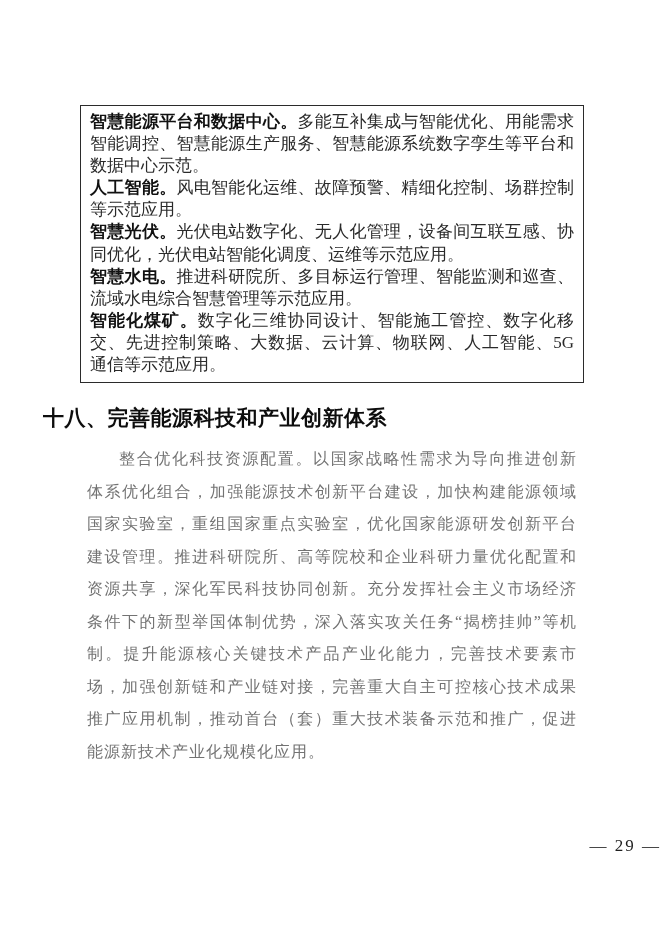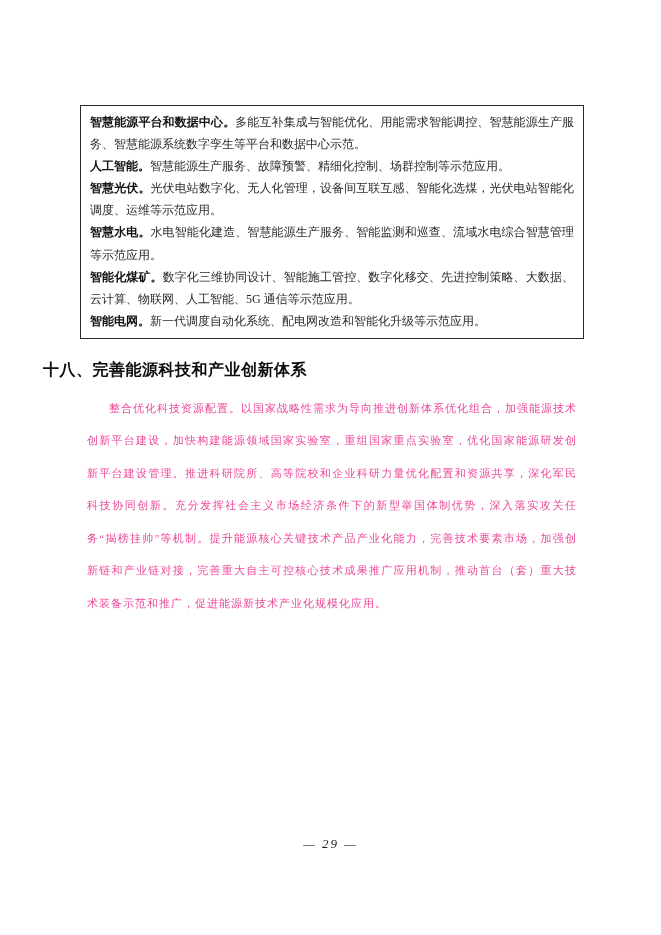--- a/index.html
+++ b/index.html
@@ -20,77 +20,75 @@
   }
   .demo-box {
     box-sizing: border-box;
     width: 504px;
     margin-left: 80px;
     border: 1.5px solid #2b2b2b;
     padding: 5px 9px 6px 9px;
   }
   .box-item {
     margin: 0;
-    font-size: 12px;
+    font-size: 17px;
     line-height: 22.1px;
     text-align: justify;
     color: #222222;
   }
   .box-item .term {
     font-family: "Liberation Sans", "DejaVu Sans", sans-serif;
     font-weight: bold;
     color: #111111;
   }
   .box-item .desc {
     font-family: "Liberation Serif", "DejaVu Serif", serif;
     color: #2a2a2a;
   }
   .section-heading {
     font-family: "Liberation Sans", "DejaVu Sans", sans-serif;
     font-weight: bold;
-    font-size: 16px;
+    font-size: 21px;
     color: #0d0d0d;
     margin: 21px 0 0 0;
     padding-left: 43px;
     letter-spacing: 0.5px;
   }
   .body-para {
     width: 490px;
     margin: 11px 0 16px 87px;
-    font-size: 11px;
+    font-size: 16px;
     line-height: 32.5px;
     letter-spacing: 1px;
     text-align: justify;
     text-indent: 2em;
-    color: #ec4899;
+    color: #737373;
   }
   .page-number {
     position: absolute;
     top: 836px;
     left: 0;
     width: 661px;
-    text-align: center;
-    font-size: 13px;
+    text-align: right;
+    font-size: 17px;
     color: #1f1f1f;
     letter-spacing: 2px;
-    font-style: italic;
   }
 </style>
 </head>
 <body>
 
 <div class="page">
 
   <div class="demo-box">
     <p class="box-item"><span class="term">智慧能源平台和数据中心。</span><span class="desc">多能互补集成与智能优化、用能需求智能调控、智慧能源生产服务、智慧能源系统数字孪生等平台和数据中心示范。</span></p>
-    <p class="box-item"><span class="term">人工智能。</span><span class="desc">智慧能源生产服务、故障预警、精细化控制、场群控制等示范应用。</span></p>
-    <p class="box-item"><span class="term">智慧光伏。</span><span class="desc">光伏电站数字化、无人化管理，设备间互联互感、智能化选煤，光伏电站智能化调度、运维等示范应用。</span></p>
-    <p class="box-item"><span class="term">智慧水电。</span><span class="desc">水电智能化建造、智慧能源生产服务、智能监测和巡查、流域水电综合智慧管理等示范应用。</span></p>
+    <p class="box-item"><span class="term">人工智能。</span><span class="desc">风电智能化运维、故障预警、精细化控制、场群控制等示范应用。</span></p>
+    <p class="box-item"><span class="term">智慧光伏。</span><span class="desc">光伏电站数字化、无人化管理，设备间互联互感、协同优化，光伏电站智能化调度、运维等示范应用。</span></p>
+    <p class="box-item"><span class="term">智慧水电。</span><span class="desc">推进科研院所、多目标运行管理、智能监测和巡查、流域水电综合智慧管理等示范应用。</span></p>
     <p class="box-item"><span class="term">智能化煤矿。</span><span class="desc">数字化三维协同设计、智能施工管控、数字化移交、先进控制策略、大数据、云计算、物联网、人工智能、5G 通信等示范应用。</span></p>
-    <p class="box-item"><span class="term">智能电网。</span><span class="desc">新一代调度自动化系统、配电网改造和智能化升级等示范应用。</span></p>
   </div>
 
   <h2 class="section-heading">十八、完善能源科技和产业创新体系</h2>
 
   <p class="body-para">整合优化科技资源配置。以国家战略性需求为导向推进创新体系优化组合，加强能源技术创新平台建设，加快构建能源领域国家实验室，重组国家重点实验室，优化国家能源研发创新平台建设管理。推进科研院所、高等院校和企业科研力量优化配置和资源共享，深化军民科技协同创新。充分发挥社会主义市场经济条件下的新型举国体制优势，深入落实攻关任务“揭榜挂帅”等机制。提升能源核心关键技术产品产业化能力，完善技术要素市场，加强创新链和产业链对接，完善重大自主可控核心技术成果推广应用机制，推动首台（套）重大技术装备示范和推广，促进能源新技术产业化规模化应用。</p>
 
   <div class="page-number">— 29 —</div>
 
 </div>
 

